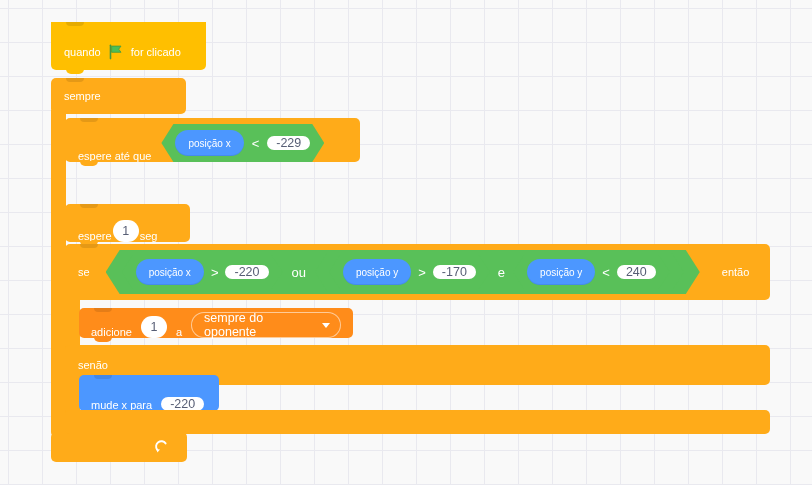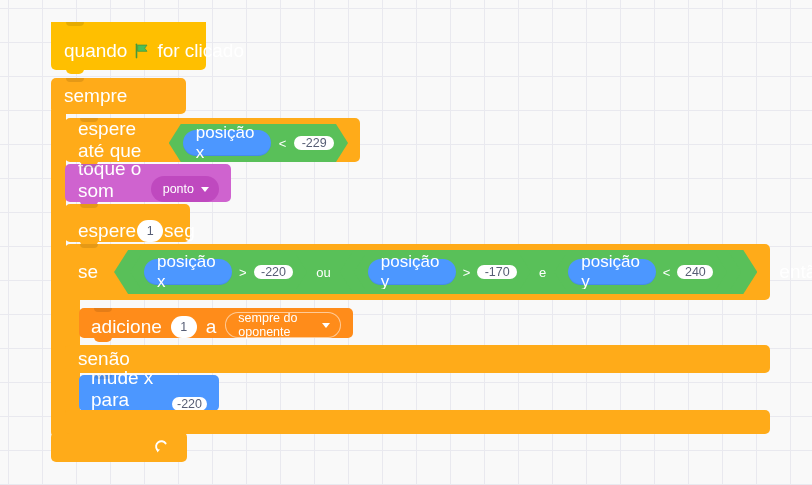--- a/index.html
+++ b/index.html
@@ -24,21 +24,21 @@
   
   .blk {
     position: absolute;
     display: flex;
     align-items: center;
     color: #ffffff;
     font-size: 13.5px;
     white-space: nowrap;
     line-height: 1;
   }
-  .lbl { color: #fff; font-size: 19px; }
+  .lbl { color: #fff; font-size: 11px; }
 
   
   .stack {
     border-radius: 5px;
   }
   .stack::before {
     content: "";
     position: absolute;
     left: 15px; top: 0;
     width: 18px; height: 4px;
@@ -97,21 +97,21 @@
   
   .reporter {
     display: inline-flex;
     align-items: center;
     justify-content: center;
     height: 26px;
     padding: 0 13px;
     border-radius: 13px;
     background: #4c97ff;
     color: #fff;
-    font-size: 17px;
+    font-size: 10px;
     box-shadow: inset 0 -1px 0 rgba(0,0,0,0.08);
   }
 
   
   .num-input {
     display: inline-flex;
     align-items: center;
     justify-content: center;
     height: 14px;
     min-width: 34px;
@@ -205,27 +205,20 @@
 
   <div class="row c-control stack nub" style="left:65px; top:118px; width:295px; height:44px; padding-left:13px; gap:10px;">
     <span class="lbl">espere até que</span>
     <span class="bool mid">
       <span class="reporter">posição x</span>
       <span class="op">&lt;</span>
       <span class="num-input">-229</span>
     </span>
   </div>
 
-  <div class="row c-sound stack nub" style="left:65px; top:164px; width:166px; height:38px; padding-left:13px; gap:9px;">
-    <span class="lbl">toque o som</span>
-    <span class="dd dd-sound">
-      <span>ponto</span>
-      <span class="caret"></span>
-    </span>
-  </div>
 
   <div class="row c-control stack nub" style="left:65px; top:204px; width:125px; height:38px; padding-left:13px; gap:1px;">
     <span class="lbl">espere</span>
     <span class="num-input sm">1</span>
     <span class="lbl">seg</span>
   </div>
 
   <div class="c-head c-control" style="left:65px; top:244px; width:705px; height:56px; padding-left:13px; gap:16px;">
     <span style="position:absolute;left:15px;top:0;width:18px;height:4px;background:rgba(0,0,0,0.10);border-radius:0 0 4px 4px;"></span>
     <span class="lbl">se</span>
@@ -262,21 +255,21 @@
   <div class="row c-data stack nub" style="left:79px; top:308px; width:274px; height:30px; padding-left:12px; gap:9px;">
     <span class="lbl">adicione</span>
     <span class="num-input sm">1</span>
     <span class="lbl">a</span>
     <span class="dd dd-var">
       <span>sempre do oponente</span>
       <span class="caret"></span>
     </span>
   </div>
 
-  <div class="c-mid c-control" style="left:65px; top:345px; width:705px; height:28px; padding-left:13px;">
+  <div class="c-mid c-control" style="left:65px; top:345px; width:705px; height:40px; padding-left:13px;">
     <span class="lbl">senão</span>
   </div>
 
   <div class="c-arm c-control" style="left:65px; top:370px; width:15px; height:44px;"></div>
 
   <div class="row c-motion stack nub" style="left:79px; top:375px; width:140px; height:36px; padding-left:12px; gap:9px;">
     <span class="lbl">mude x para</span>
     <span class="num-input">-220</span>
   </div>
 

